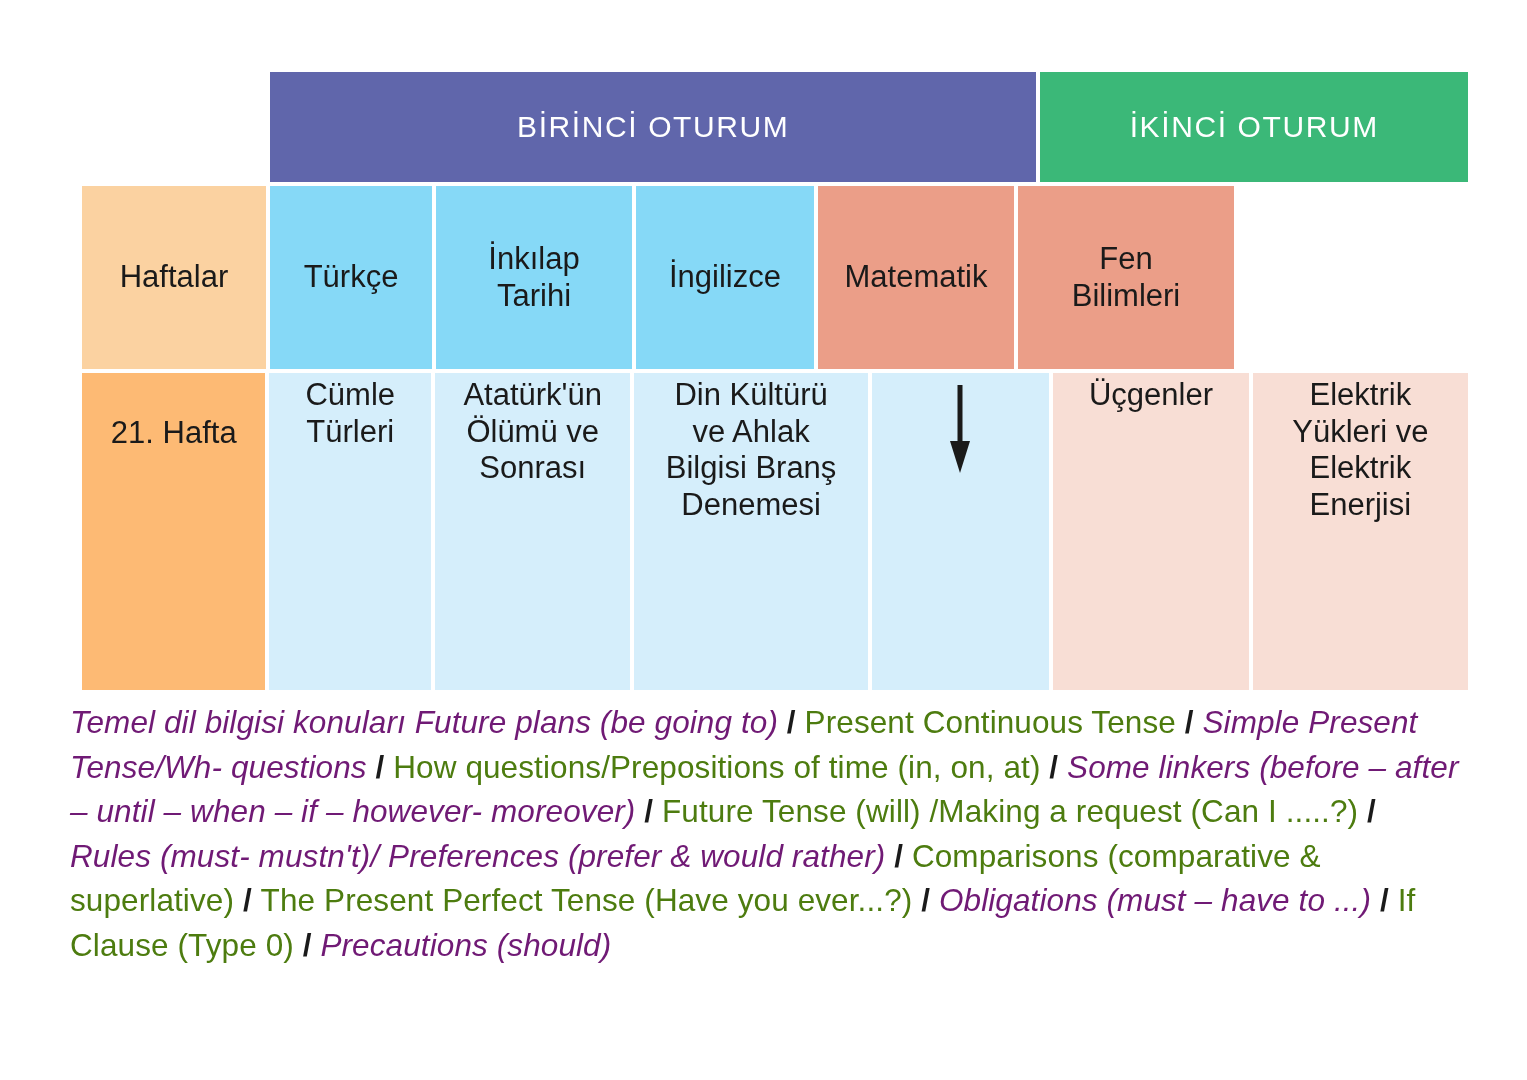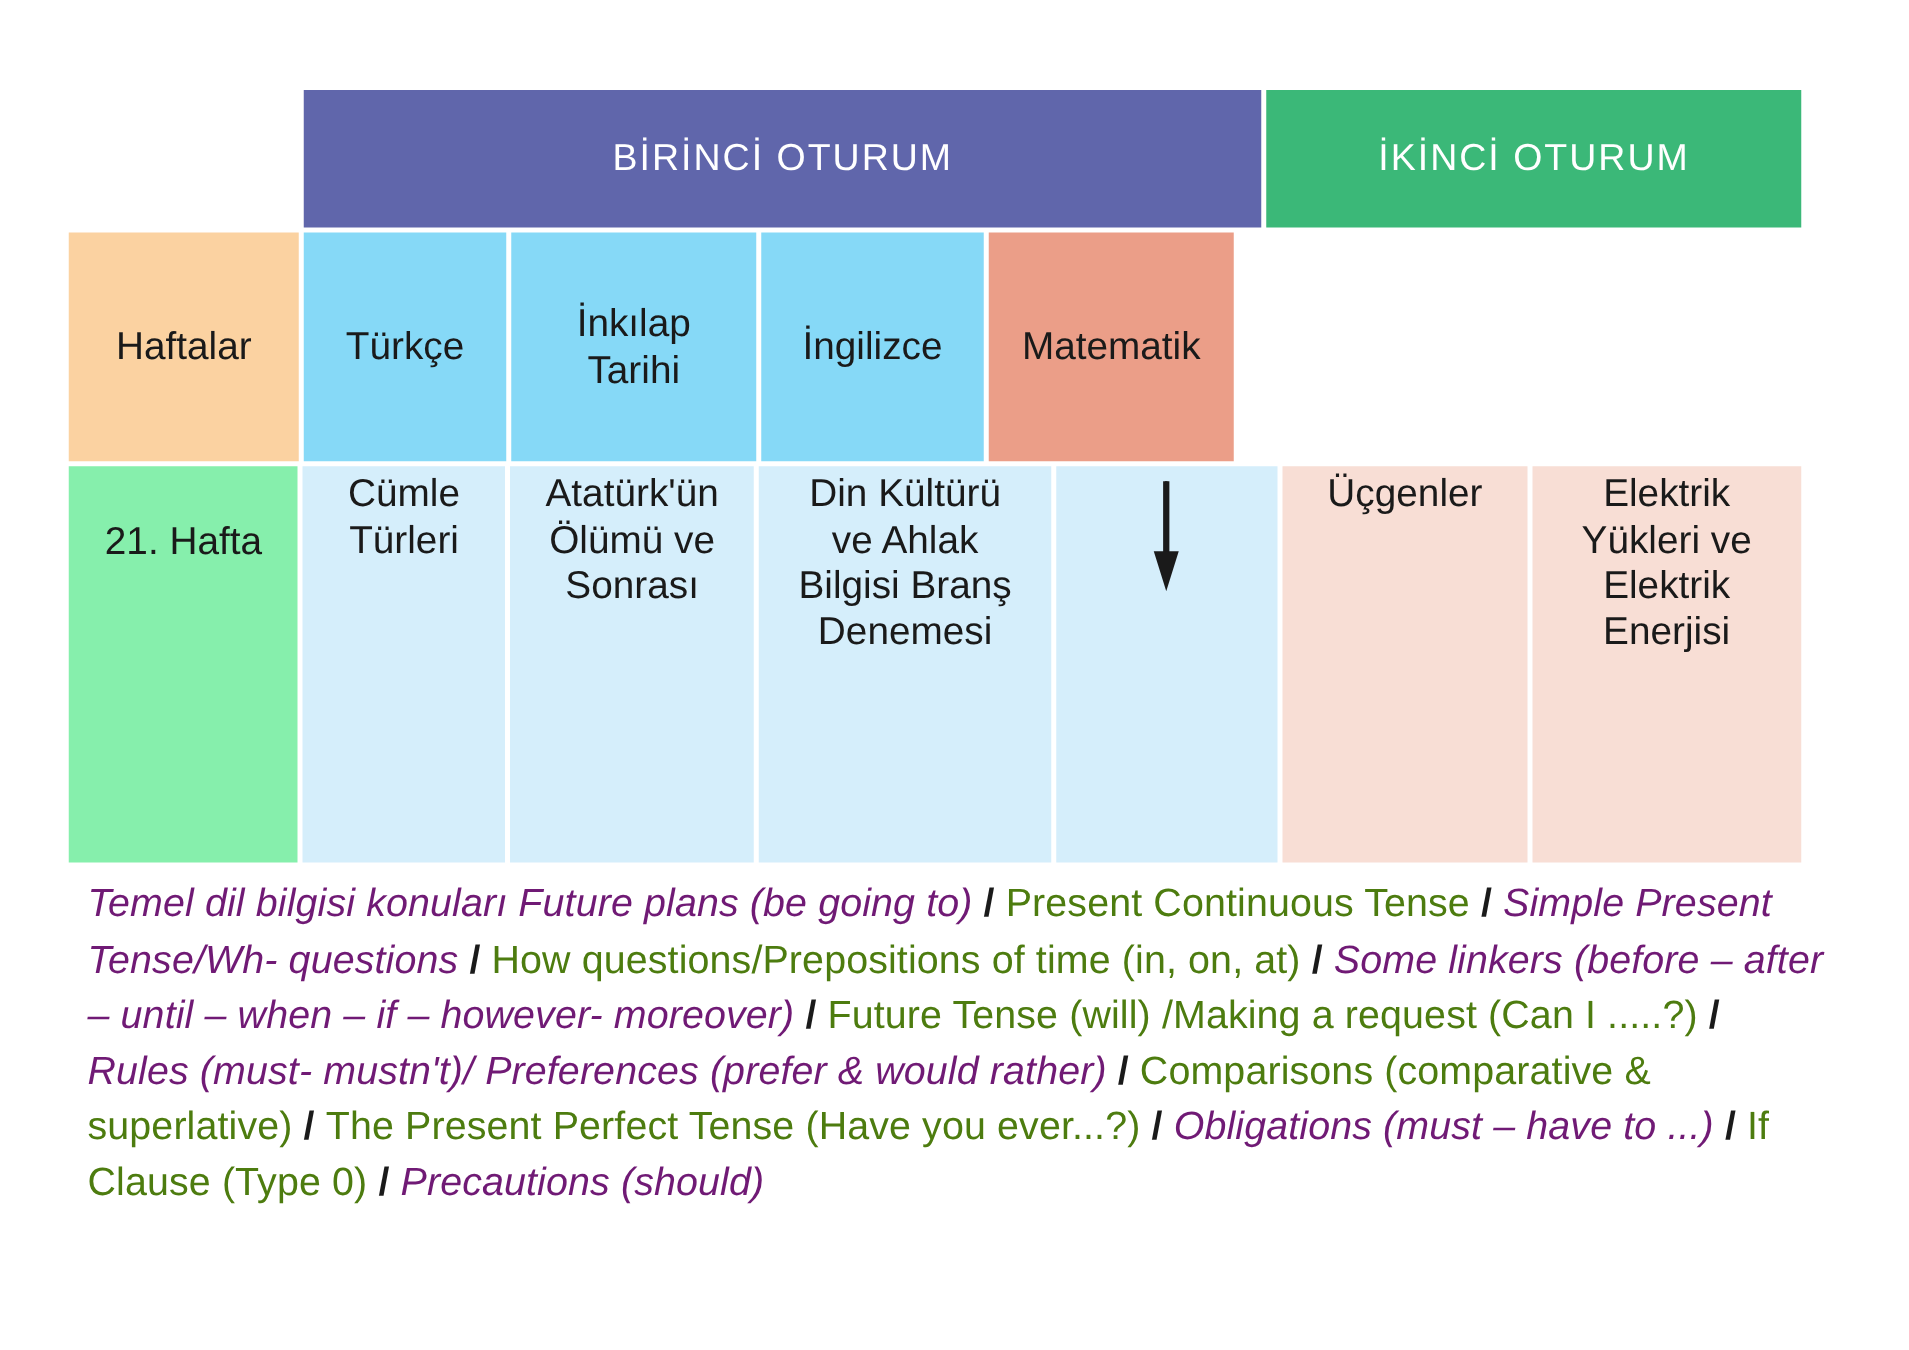--- a/index.html
+++ b/index.html
@@ -18,21 +18,21 @@
   .page {
     position: relative;
     width: 1527px;
     height: 1080px;
     background: #ffffff;
   }
 
   
   .schedule {
     position: absolute;
-    left: 55px;
+    left: 82px;
     top: 72px;
     width: 1386px;
   }
 
   .session-row {
     display: flex;
     height: 110px;
     margin-left: 188px; 
     gap: 4px;
   }
@@ -89,21 +89,21 @@
   .c-ing    { width: 178px; }
   .c-mat    { width: 196px; }
   .c-fen    { width: 216px; }
 
   
   .h-week { background: #fbd2a1; }
   .h-blue { background: #86d9f7; }
   .h-salmon { background: #eb9e88; }
 
   
-  .b-week { background: #86efac; }
+  .b-week { background: #fdba74; }
   .b-blue { background: #d5eefb; }
   .b-salmon { background: #f8ded5; }
 
   .body-row .cell {
     align-items: flex-start;
   }
   .body-row .cell.c-week { padding-top: 42px; }
 
   .arrow-cell {
     justify-content: center;
@@ -140,20 +140,22 @@
       <div class="session-band second">İKİNCİ OTURUM</div>
     </div>
 
     <div class="head-row">
       <div class="cell c-week h-week">Haftalar</div>
       <div class="cell c-tur  h-blue">Türkçe</div>
       <div class="cell c-ink  h-blue" style="white-space:pre-line">İnkılap
 Tarihi</div>
       <div class="cell c-ing  h-blue">İngilizce</div>
       <div class="cell c-mat  h-salmon">Matematik</div>
+      <div class="cell c-fen  h-salmon" style="white-space:pre-line">Fen
+Bilimleri</div>
     </div>
 
     <div class="body-row">
       <div class="cell c-week b-week">21. Hafta</div>
       <div class="cell c-tur  b-blue" style="white-space:pre-line">Cümle
 Türleri</div>
       <div class="cell c-ink  b-blue" style="white-space:pre-line">Atatürk'ün
 Ölümü ve
 Sonrası</div>
       <div class="cell c-din  b-blue" style="white-space:pre-line">Din Kültürü

